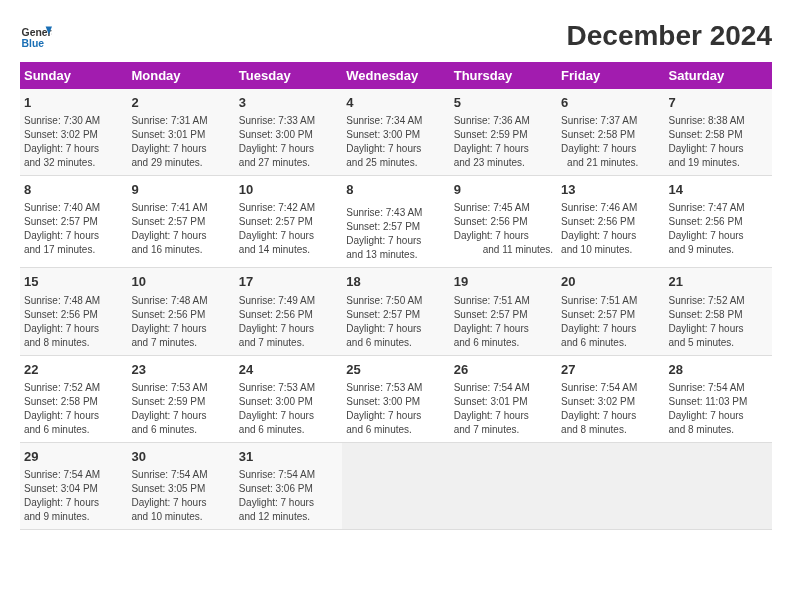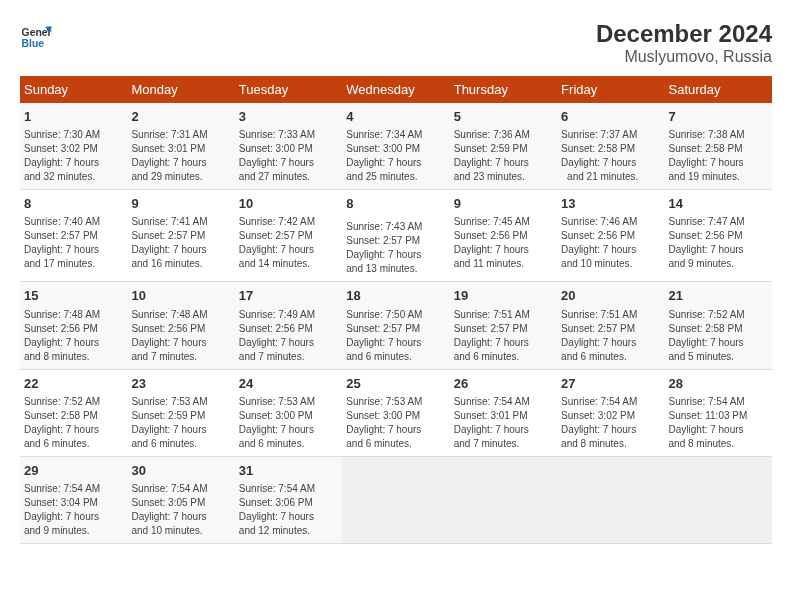--- a/index.html
+++ b/index.html
@@ -22,40 +22,40 @@
       gap: 4px;
     }
     .logo-icon {
       width: 32px;
       height: 32px;
     }
     .title-block {
       text-align: right;
     }
     .main-title {
-      font-size: 24px;
+      font-size: 28px;
       font-weight: bold;
       color: #333;
     }
     .subtitle {
       font-size: 16px;
       color: #555;
     }
     table {
       width: 100%;
       border-collapse: collapse;
       font-size: 11px;
     }
     thead tr th {
-      background-color: #c2410c;
+      background-color: #a21caf;
       color: #fff;
       padding: 6px 4px;
       text-align: left;
       font-size: 13px;
-      font-weight: normal;
+      font-weight: bold;
     }
     tbody tr {
       border-bottom: 1px solid #ddd;
     }
     tbody tr:nth-child(odd) {
       background-color: #f8f8f8;
     }
     tbody tr:nth-child(even) {
       background-color: #fff;
     }
@@ -86,21 +86,20 @@
 <div class="header">
   <div class="logo">
     <svg class="logo-icon" viewBox="0 0 40 40">
       <text x="2" y="20" font-size="13" font-weight="bold" fill="#333">General</text>
       <text x="2" y="34" font-size="13" font-weight="bold" fill="#1a6fb5">Blue</text>
       <polygon points="32,8 40,8 36,18" fill="#1a6fb5"></polygon>
     </svg>
   </div>
   <div class="title-block">
     <div class="main-title">December 2024</div>
-    <div class="subtitle">Muslyumovo, Russia</div>
   </div>
 </div>
 
 <table>
   <thead>
     <tr id="weekday-header">
         <th>Sunday</th>
         <th>Monday</th>
         <th>Tuesday</th>
         <th>Wednesday</th>
@@ -148,21 +147,21 @@
         </td>
         <td>
           <span class="day-num">6</span>
           <span class="cell-text" style="display: block;">Sunrise: 7:37 AM</span>
           <span class="cell-text" style="display: block;">Sunset: 2:58 PM</span>
           <span class="cell-text" style="display: block;">Daylight: 7 hours</span>
           <span class="cell-text" style="display: block; margin-left: 6px;">and 21 minutes.</span>
         </td>
         <td>
           <span class="day-num">7</span>
-          <span class="cell-text" style="display: block;">Sunrise: 7:38 AM</span>
+          <span class="cell-text" style="display: block;">Sunrise: 8:38 AM</span>
           <span class="cell-text" style="display: block;">Sunset: 2:58 PM</span>
           <span class="cell-text" style="display: block;">Daylight: 7 hours</span>
           <span class="cell-text" style="display: block;">and 19 minutes.</span>
         </td>
       </tr>
       <tr>
         <td>
           <span class="day-num">8</span>
           <span class="cell-text" style="display: block;">Sunrise: 7:40 AM</span>
           <span class="cell-text" style="display: block;">Sunset: 2:57 PM</span>
@@ -188,21 +187,21 @@
           <span class="cell-text" style="display: block; margin-top: 7px;">Sunrise: 7:43 AM</span>
           <span class="cell-text" style="display: block;">Sunset: 2:57 PM</span>
           <span class="cell-text" style="display: block;">Daylight: 7 hours</span>
           <span class="cell-text" style="display: block;">and 13 minutes.</span>
         </td>
         <td>
           <span class="day-num">9</span>
           <span class="cell-text" style="display: block;">Sunrise: 7:45 AM</span>
           <span class="cell-text" style="display: block;">Sunset: 2:56 PM</span>
           <span class="cell-text" style="display: block;">Daylight: 7 hours</span>
-          <span class="cell-text" style="display: block;">and 11 minutes.</span>
+          <span class="cell-text" style="display: block; text-align: right;">and 11 minutes.</span>
         </td>
         <td>
           <span class="day-num">13</span>
           <span class="cell-text" style="display: block;">Sunrise: 7:46 AM</span>
           <span class="cell-text" style="display: block;">Sunset: 2:56 PM</span>
           <span class="cell-text" style="display: block;">Daylight: 7 hours</span>
           <span class="cell-text" style="display: block;">and 10 minutes.</span>
         </td>
         <td>
           <span class="day-num">14</span>

